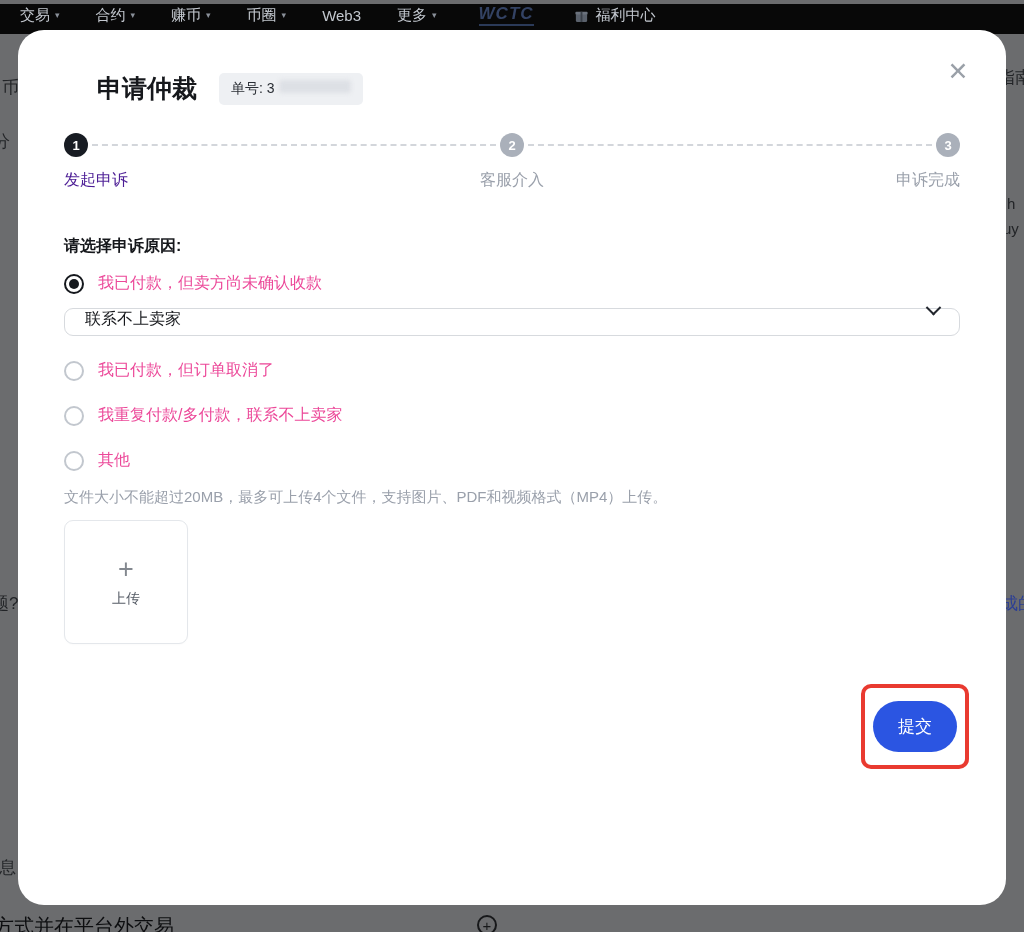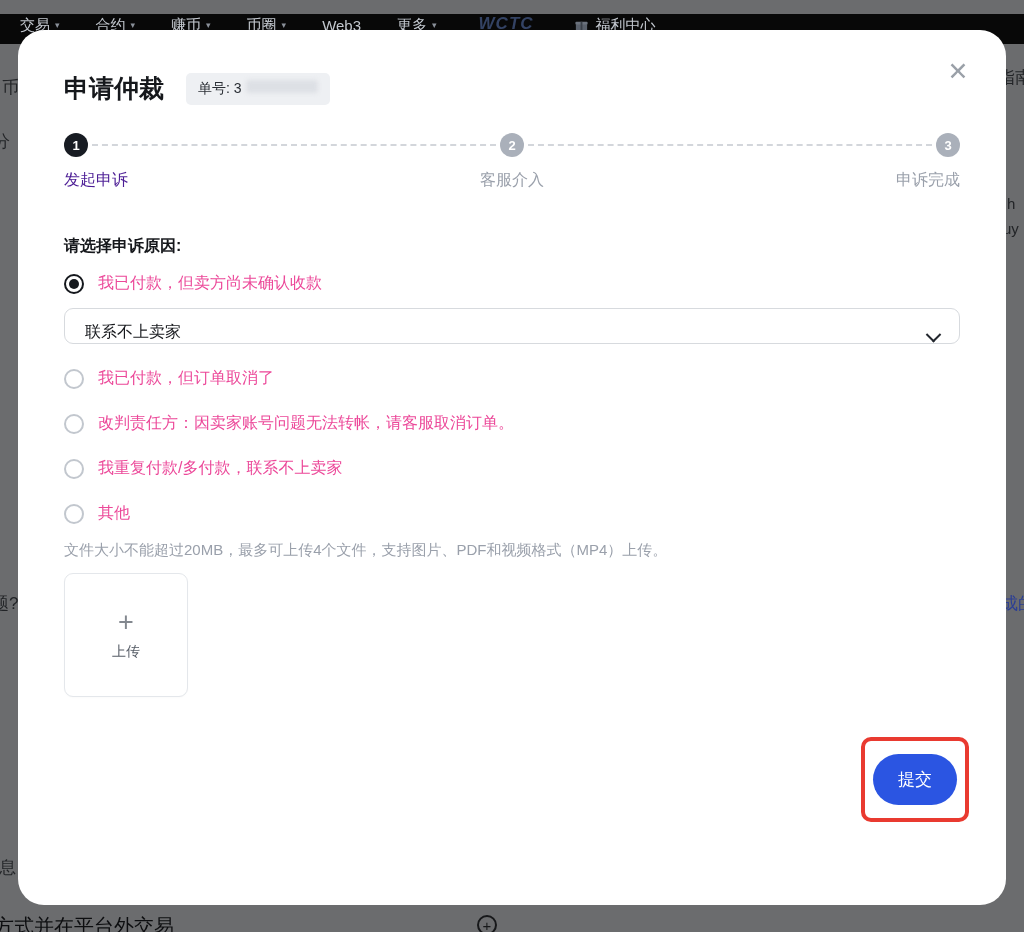--- a/index.html
+++ b/index.html
@@ -6,21 +6,21 @@
   html,body { width:1024px; height:932px; overflow:hidden; }
   body {
     font-family:"Liberation Sans","DejaVu Sans",sans-serif;
     background:#6b6c6e;
     position:relative;
     color:#1b1f26;
   }
 
   
   .topbar {
-    position:absolute; top:14px; left:0; width:1024px; height:30px;
+    position:absolute; top:4px; left:0; width:1024px; height:30px;
     background:#080808; display:flex; align-items:center;
     padding:0 0 8px 20px; gap:36px; z-index:1;
   }
   .nav-item { color:#c3c8cf; font-size:15px; display:flex; align-items:center; gap:5px; cursor:pointer; white-space:nowrap; }
   .nav-caret { font-size:9px; color:#8a9099; }
   .nav-logo { font-style:italic; font-weight:bold; font-size:17px; color:#334263; letter-spacing:1px; border-bottom:2px solid #2b3a58; margin-left:6px; }
   .nav-welfare { display:flex; align-items:center; gap:7px; color:#c3c8cf; font-size:15px; margin-left:4px; }
 
   
   .bg-frag { position:absolute; color:#222427; font-size:17px; z-index:0; white-space:nowrap; }
@@ -38,21 +38,21 @@
     position:absolute; left:18px; top:30px; width:988px; height:875px;
     background:#ffffff; border-radius:26px; z-index:2;
     padding:42px 46px 0 46px;
   }
   .close-btn {
     position:absolute; top:28px; right:34px; width:28px; height:28px;
     color:#9aa0a8; font-size:25px; line-height:26px; text-align:center;
     cursor:pointer; font-weight:300;
   }
 
-  .title-row { display:flex; align-items:center; gap:22px; }
+  .title-row { display:flex; align-items:center; gap:22px;margin-left:33px; }
   .modal-title { font-size:25px; font-weight:bold; color:#16181c; }
   .order-badge {
     background:#eef0f3; border-radius:5px; padding:7px 12px;
     display:flex; align-items:flex-start; gap:4px;
     font-size:14px; color:#2a2e35; font-weight:500;
   }
   .order-blur { display:inline-block; width:72px; height:13px; background:#dde0e5; border-radius:3px; filter:blur(2px); }
 
   
   .stepper { margin-top:28px; }
@@ -78,22 +78,22 @@
     width:20px; height:20px; border-radius:50%; flex:0 0 20px;
     border:2px solid #c2c7ce; position:relative; background:#fff;
   }
   .radio.selected { border-color:#15181d; }
   .radio.selected::after {
     content:""; position:absolute; left:50%; top:50%;
     width:10px; height:10px; border-radius:50%;
     background:#15181d; transform:translate(-50%,-50%);
   }
   .select-box {
-    margin-top:14px; height:36px; border:1px solid #d7dade; border-radius:9px;
-    display:flex; align-items:flex-end; justify-content:space-between;
+    margin-top:14px; height:28px; border:1px solid #d7dade; border-radius:9px;
+    display:flex; align-items:flex-start; justify-content:space-between;
     padding:0 20px; font-size:16px; color:#16181c; cursor:pointer;
   }
   .chevron-down {
     width:11px; height:11px; border-right:2px solid #23272e; border-bottom:2px solid #23272e;
     transform:rotate(45deg) translate(-2px,-2px); margin-top:-4px;
   }
 
   .evidence-heading { margin-top:36px; font-size:16px; font-weight:bold; color:#16181c; }
   .evidence-note { margin-top:17px; font-size:15px; color:#9aa0ab; }
 
@@ -204,24 +204,20 @@
     <span>联系不上卖家</span>
     <span class="chevron-down"></span>
   </div>
 
   <div class="radio-row gap">
     <span class="radio"></span>
     <span>我已付款，但订单取消了</span>
   </div>
   <div class="radio-row gap">
     <span class="radio"></span>
-    <span>改判责任方：因卖家账号问题无法转帐，请客服取消订单。</span>
-  </div>
-  <div class="radio-row gap">
-    <span class="radio"></span>
     <span>我重复付款/多付款，联系不上卖家</span>
   </div>
   <div class="radio-row gap">
     <span class="radio"></span>
     <span>其他</span>
   </div>
 
   <div class="evidence-note">文件大小不能超过20MB，最多可上传4个文件，支持图片、PDF和视频格式（MP4）上传。</div>
 
   <div class="upload-box">

